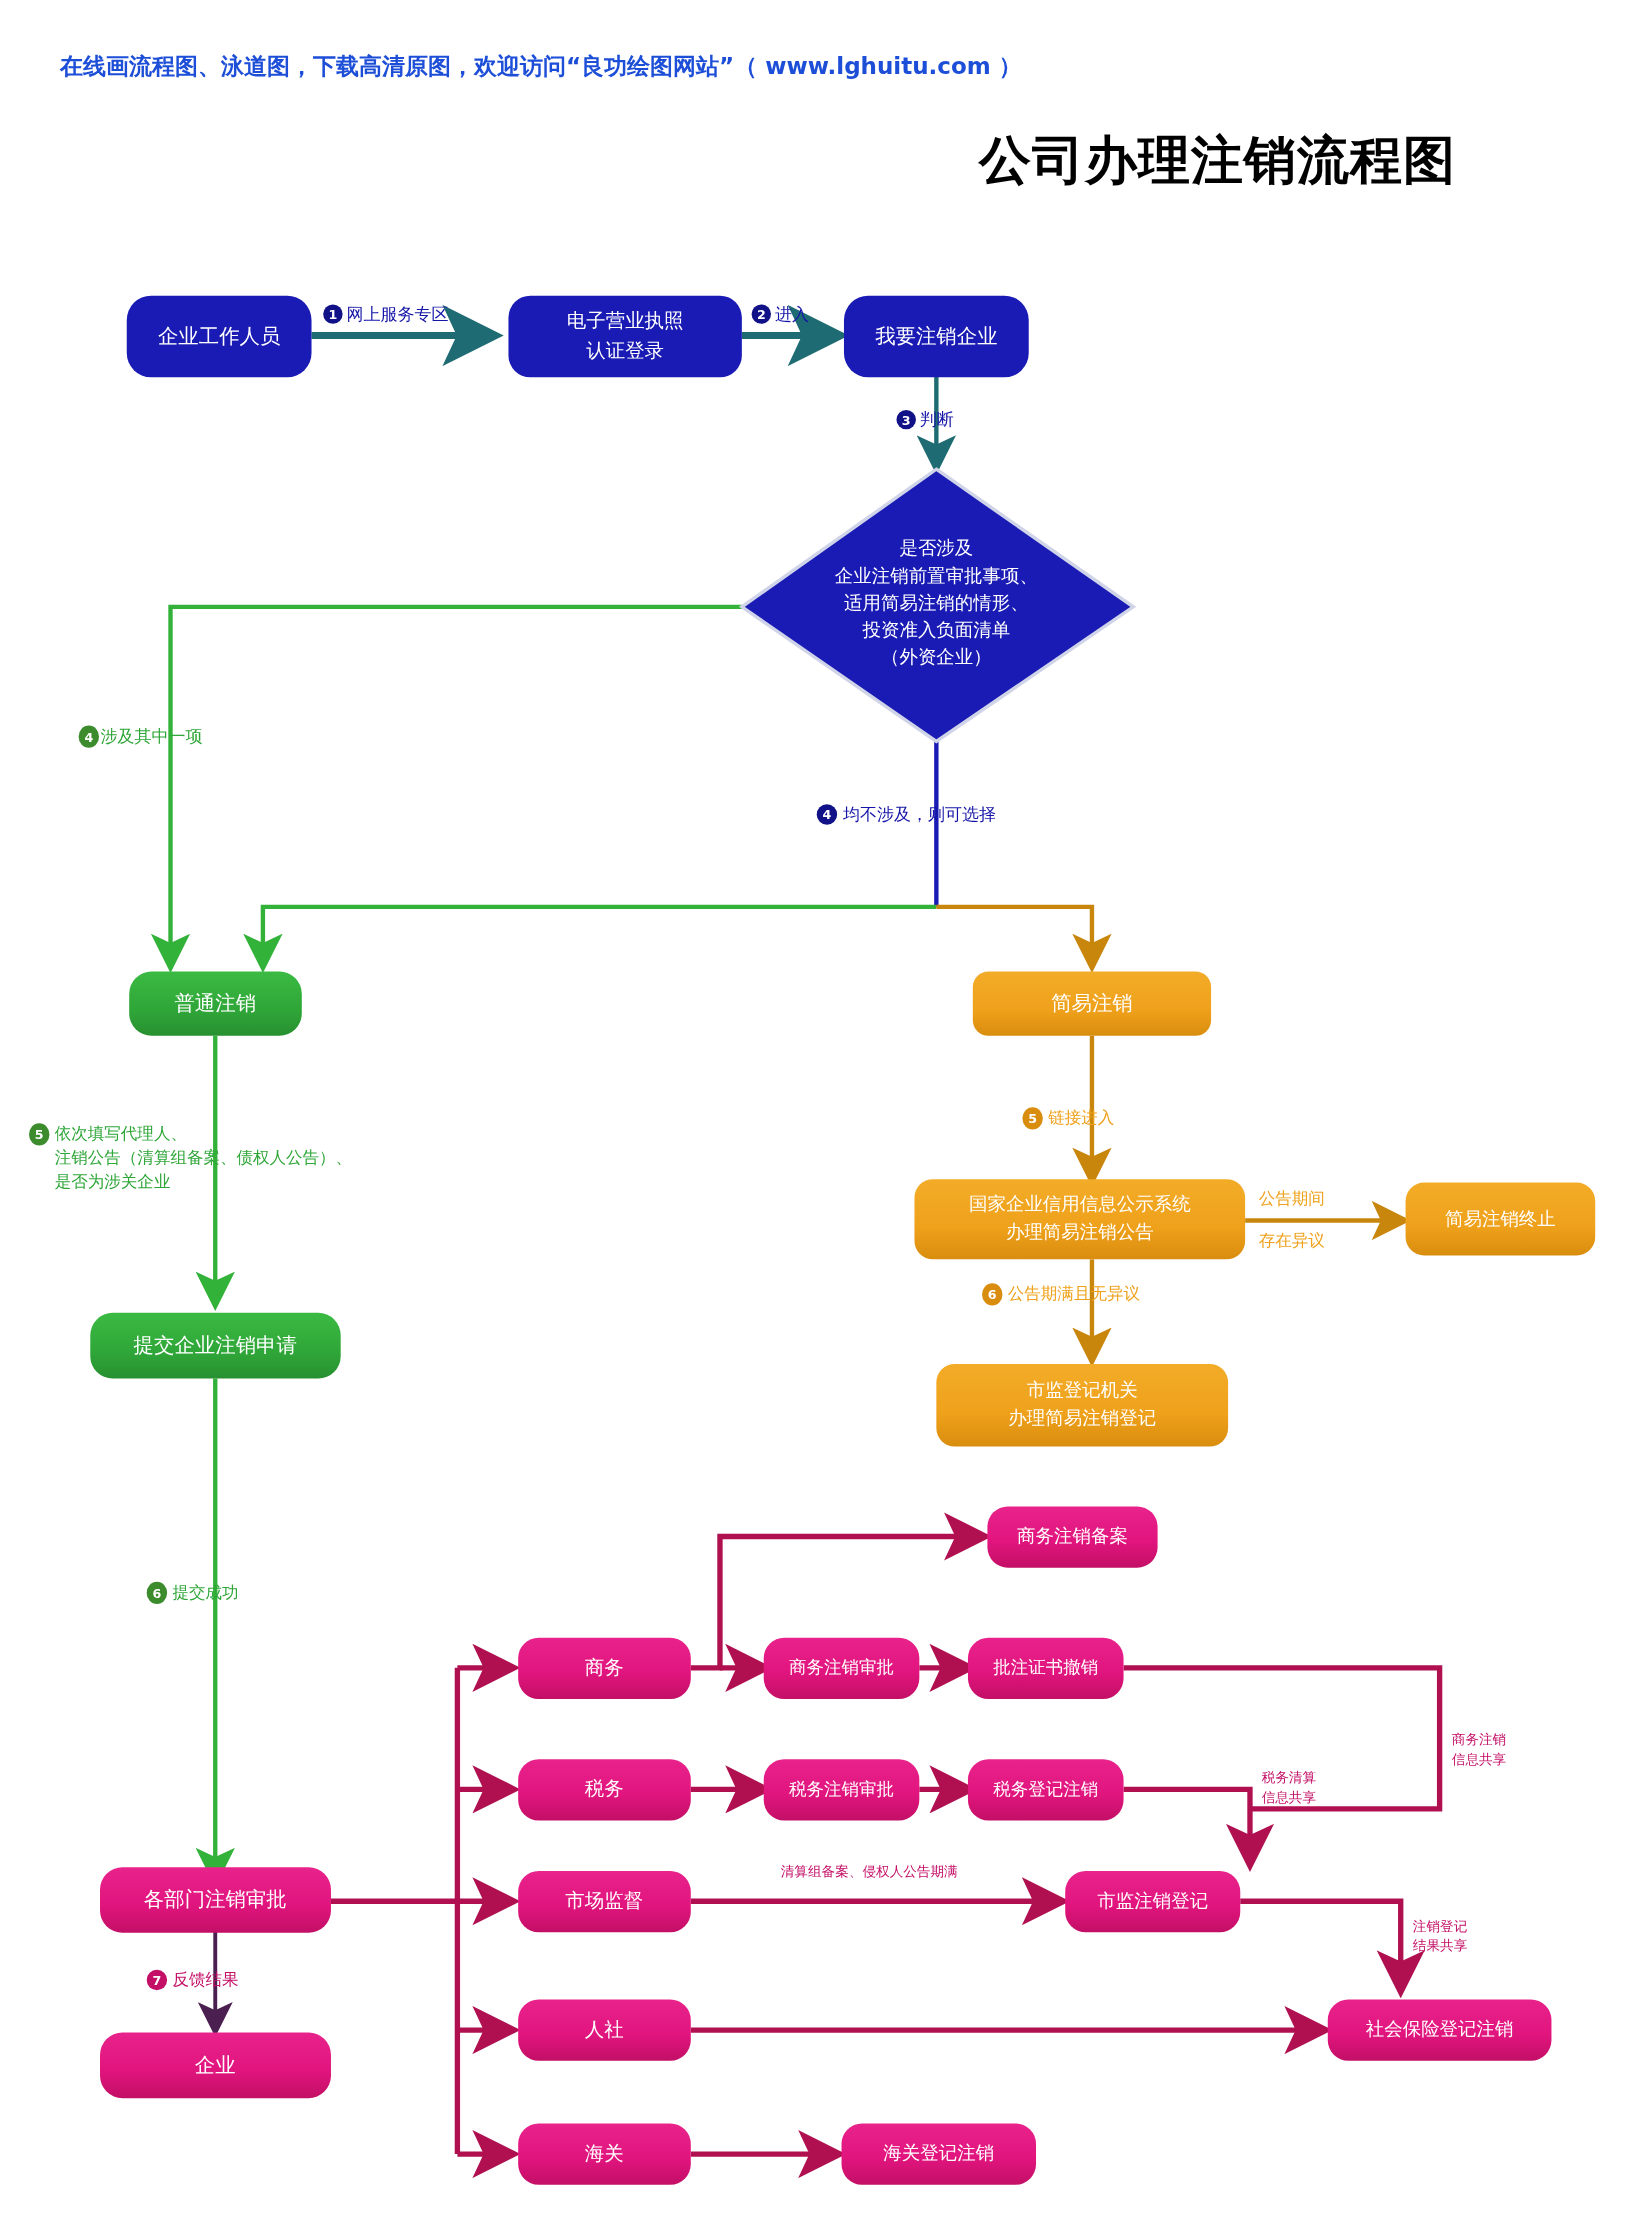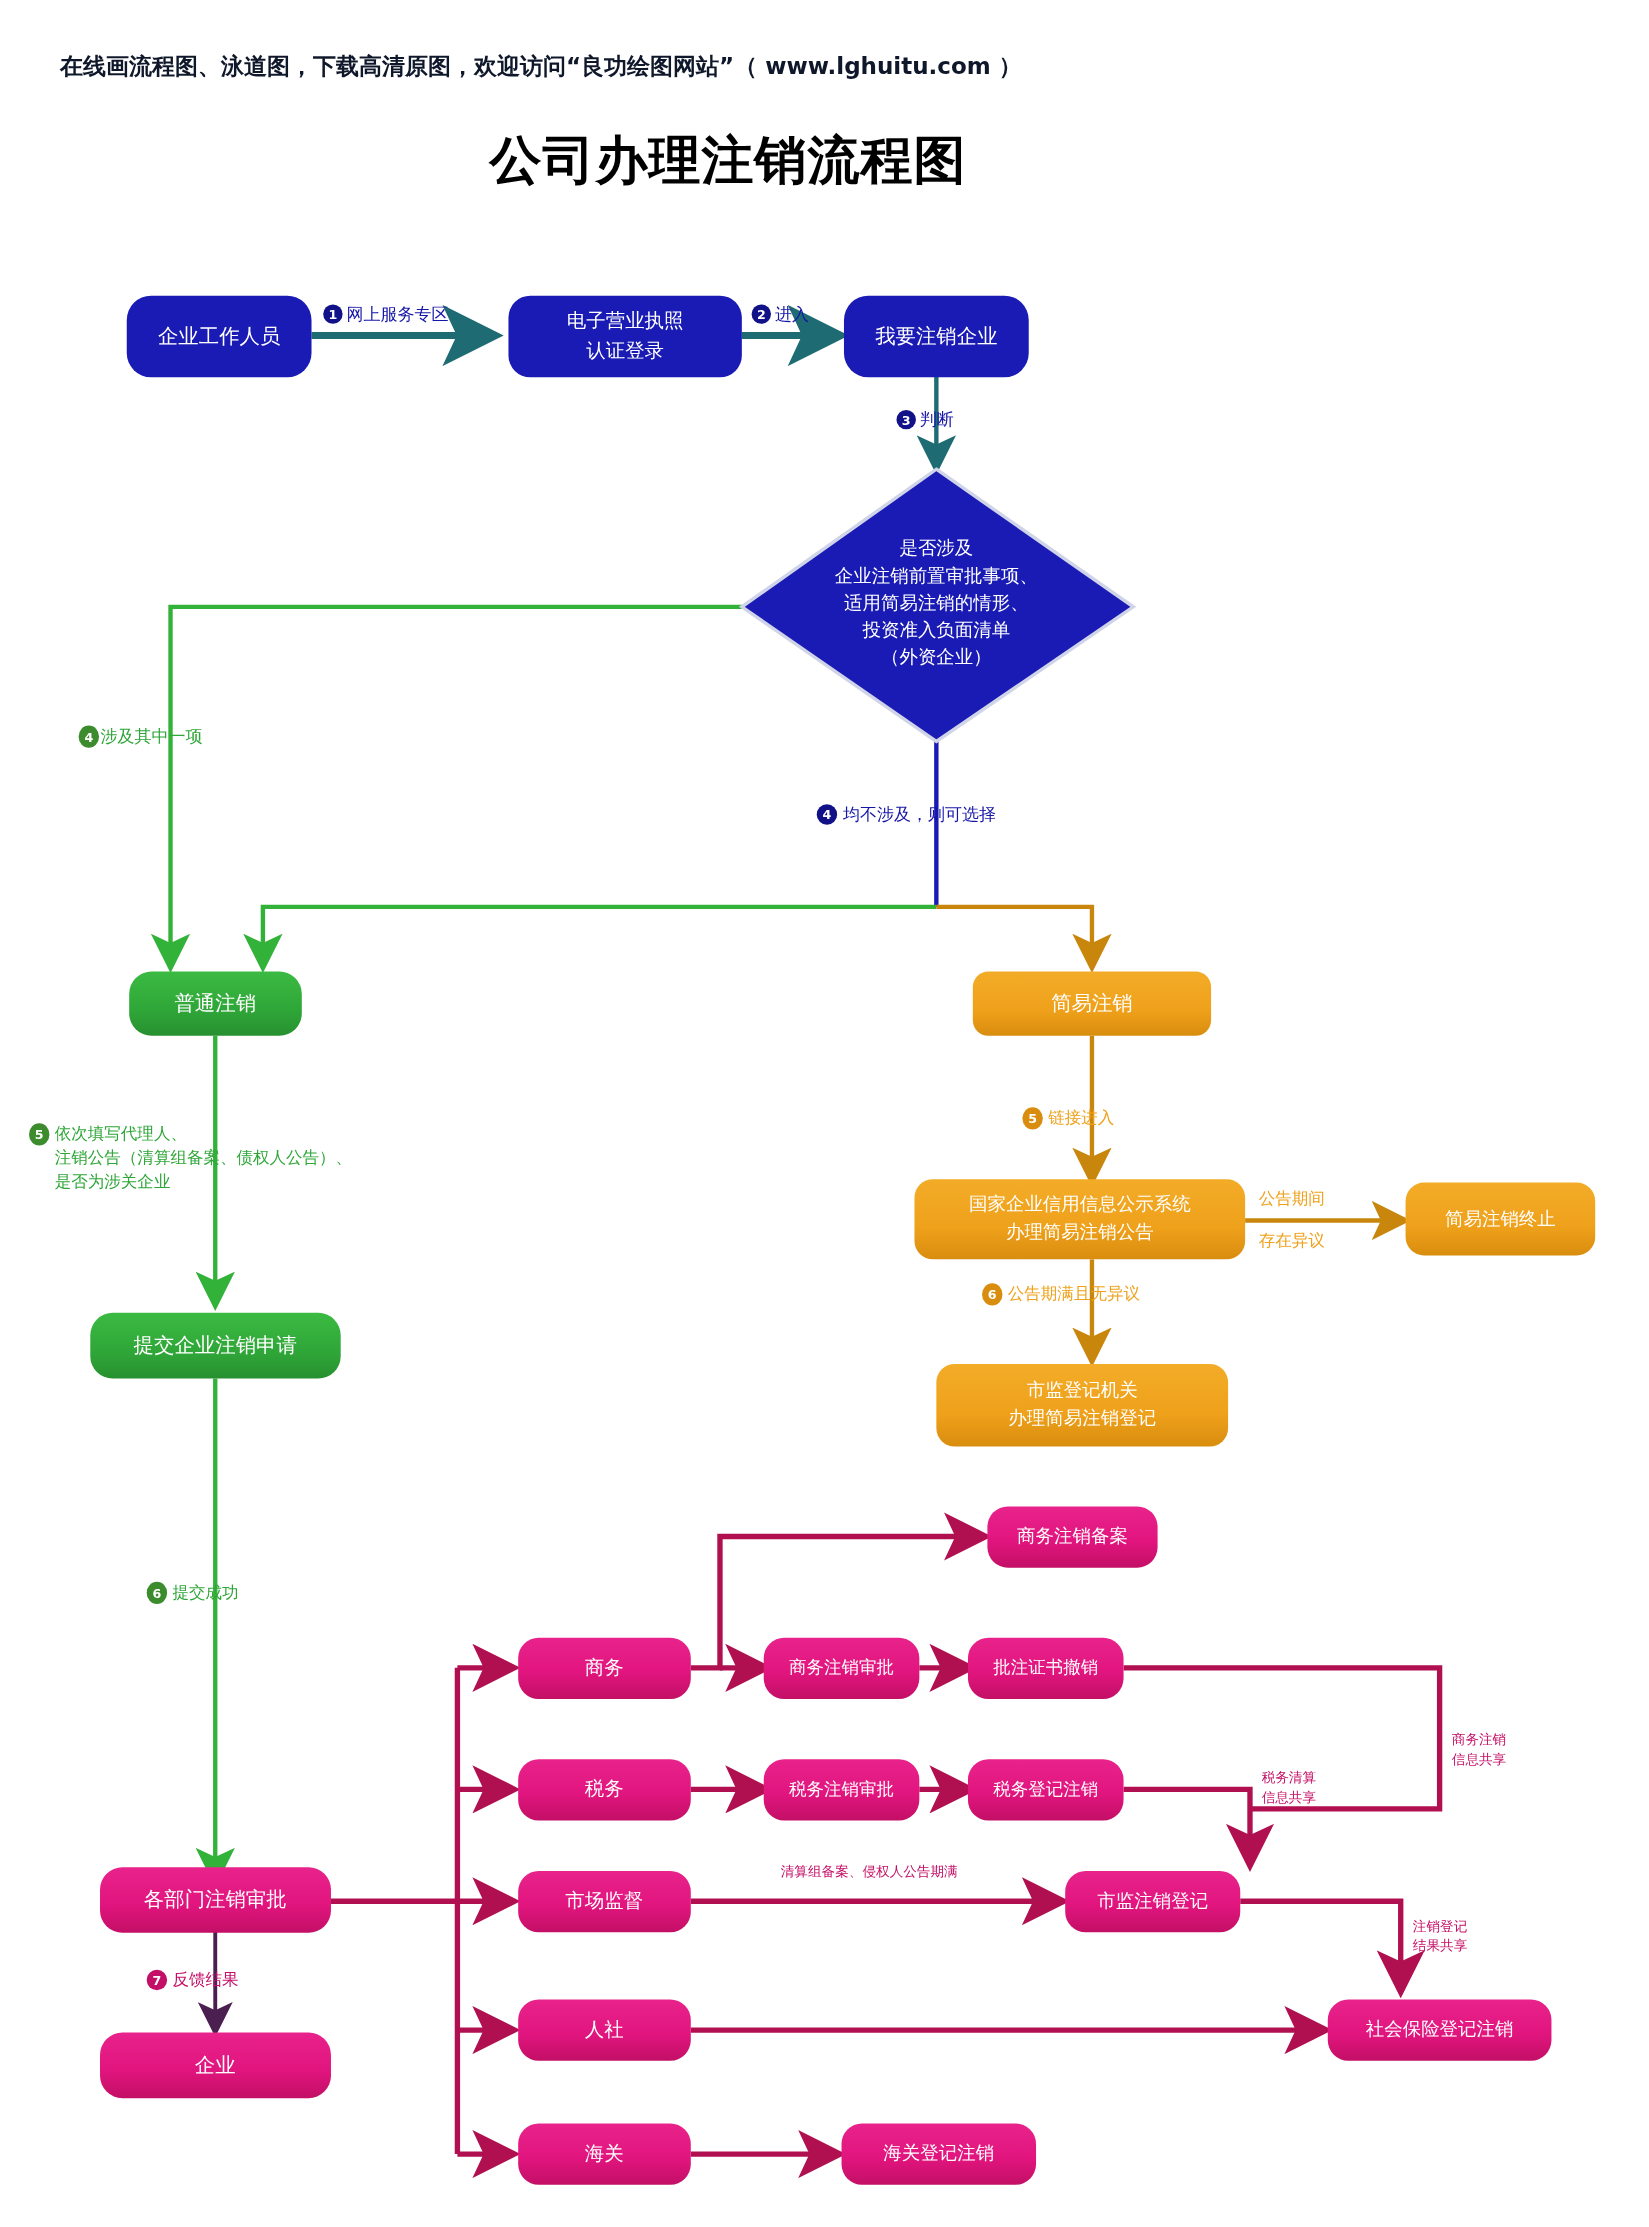--- a/index.html
+++ b/index.html
@@ -10,29 +10,29 @@
     position: relative;
     width: 1650px; height: 2227px;
     background: #ffffff;
     overflow: hidden;
   }
   .hdr {
     position: absolute;
     left: 60px; top: 51px;
     font-size: 23px;
     font-weight: 700;
-    color: #0f172a;
+    color: #1d4ed8;
     letter-spacing: 0px;
     white-space: nowrap;
   }
   .title {
     position: absolute;
     left: 0; top: 126px;
     width: 1456px;
-    text-align: center;
+    text-align: right;
     font-size: 52px;
     font-weight: 800;
     color: #000000;
     letter-spacing: 1px;
   }
   svg#flow { position: absolute; left: 0; top: 0; }
   .nodelabel {
     fill: #ffffff;
     font-family: "DejaVu Sans", "Liberation Sans", sans-serif;
     text-anchor: middle;

